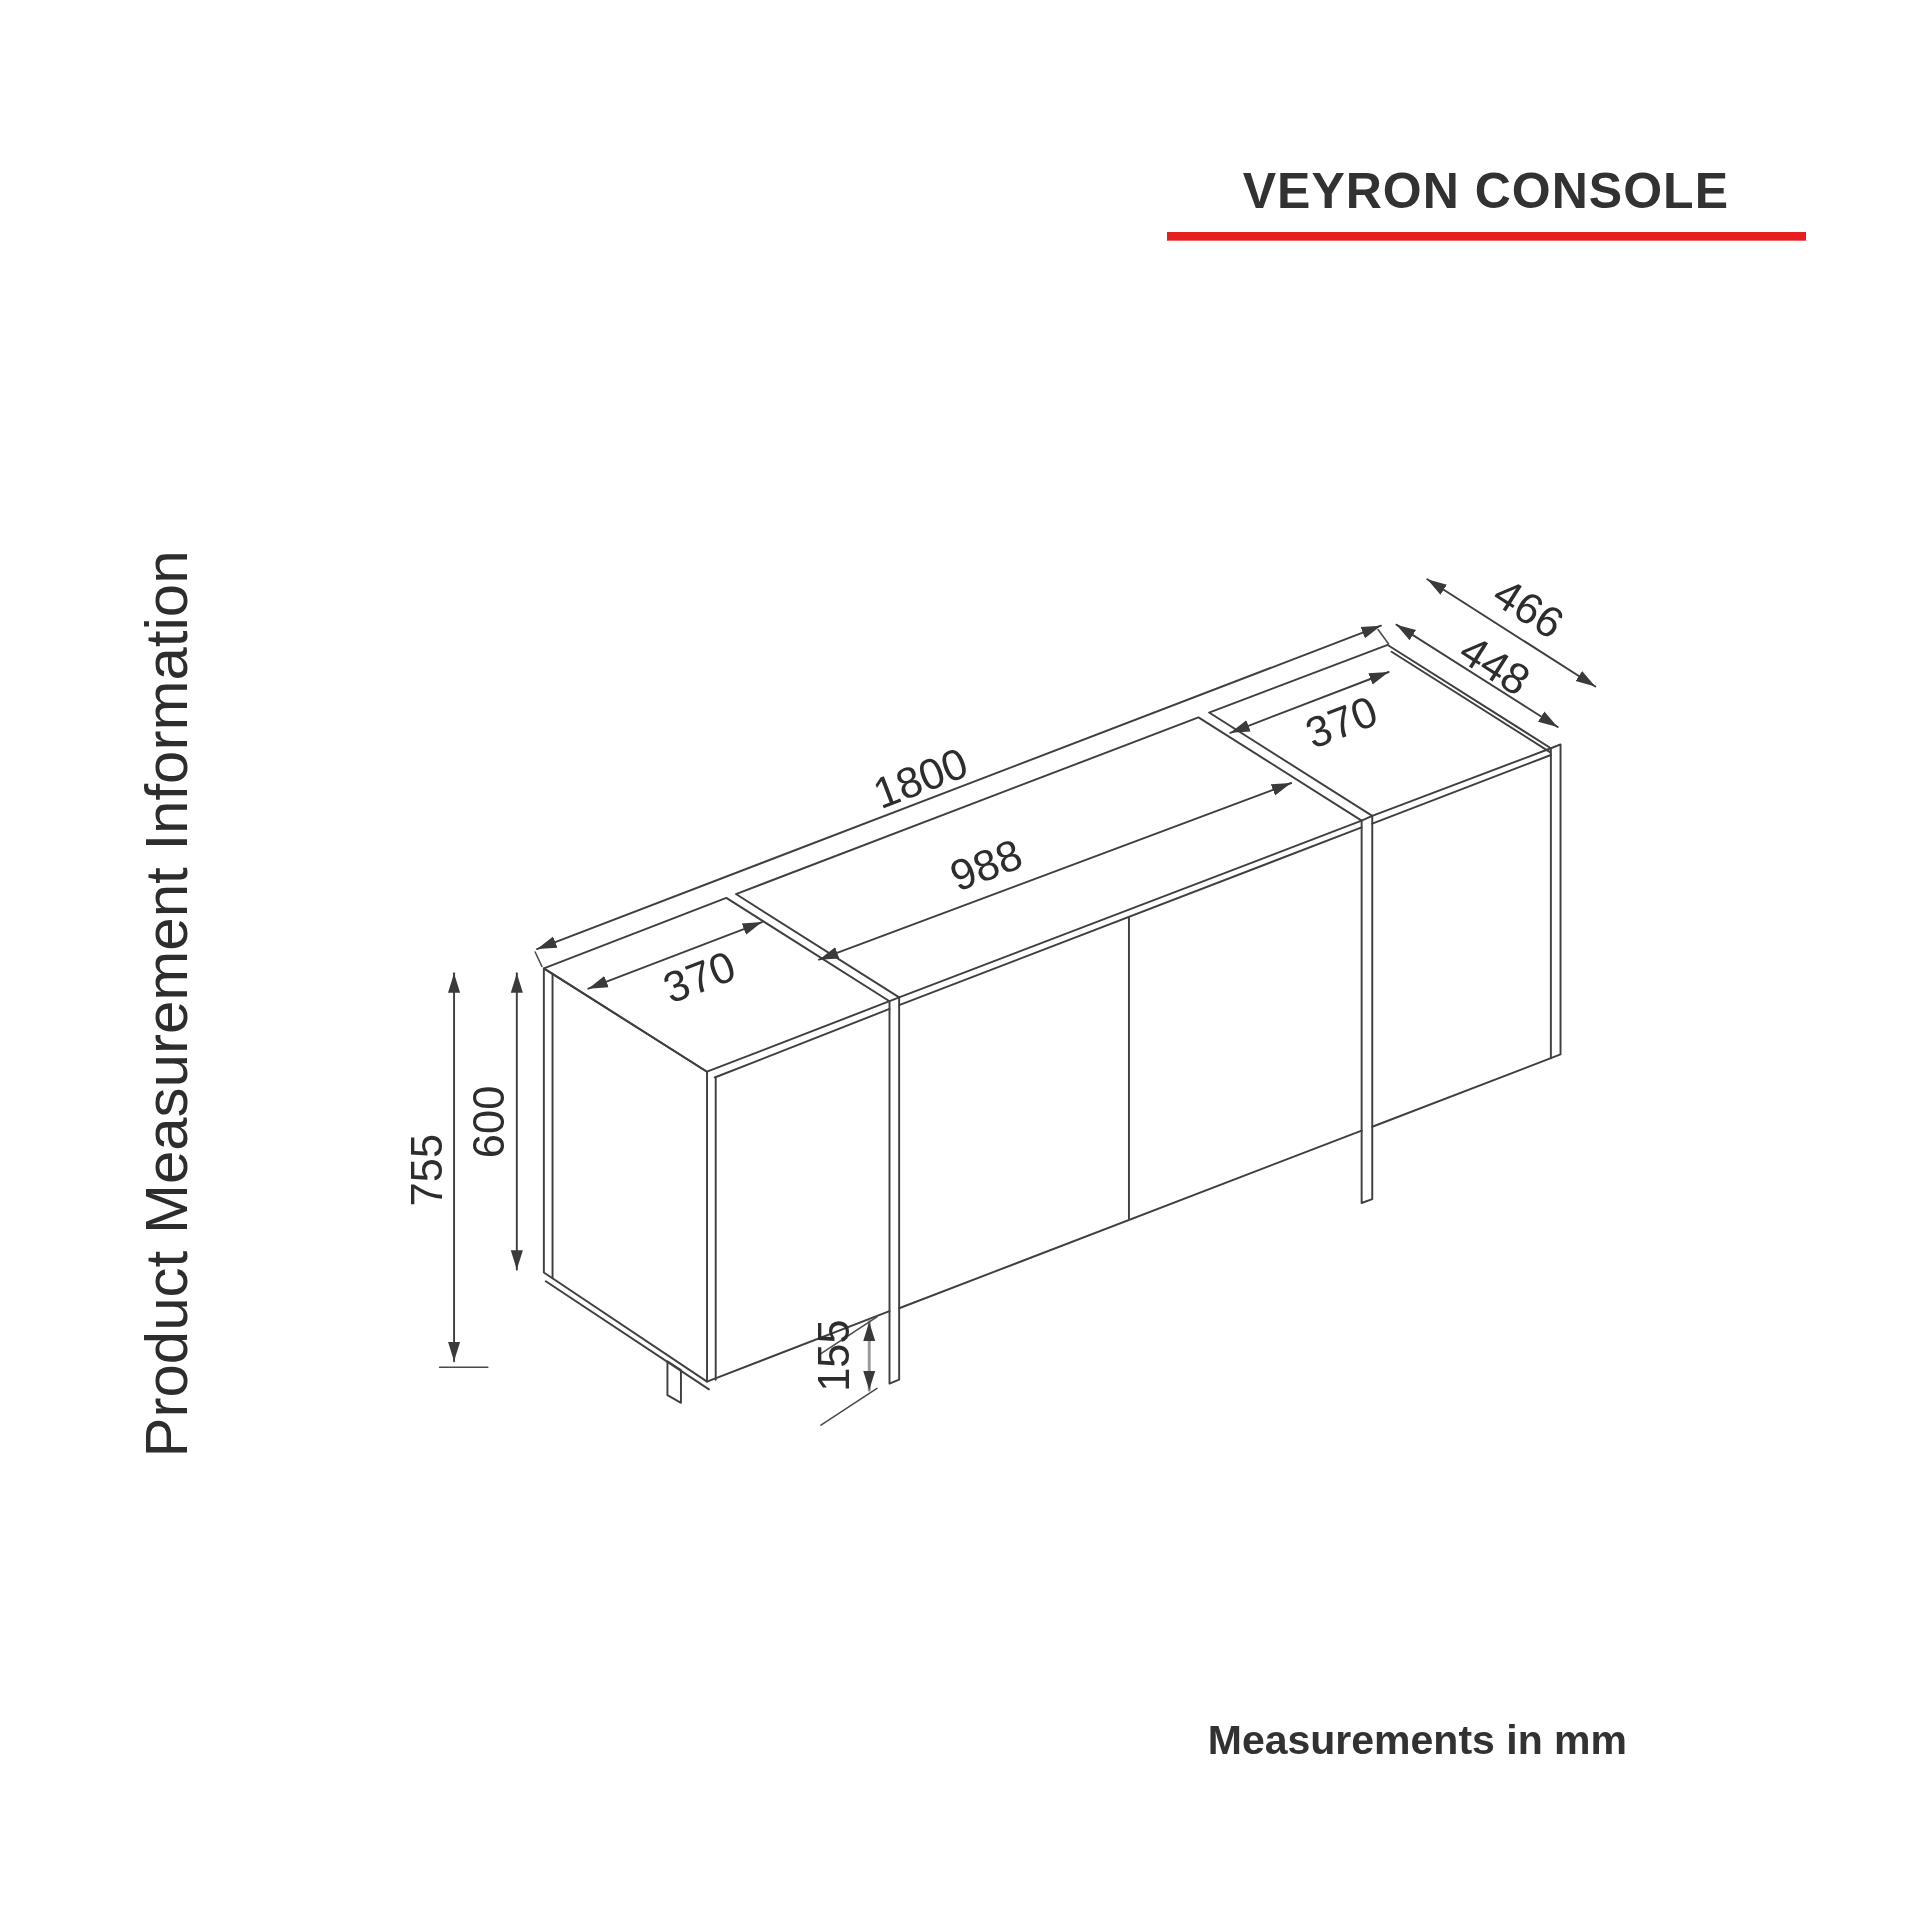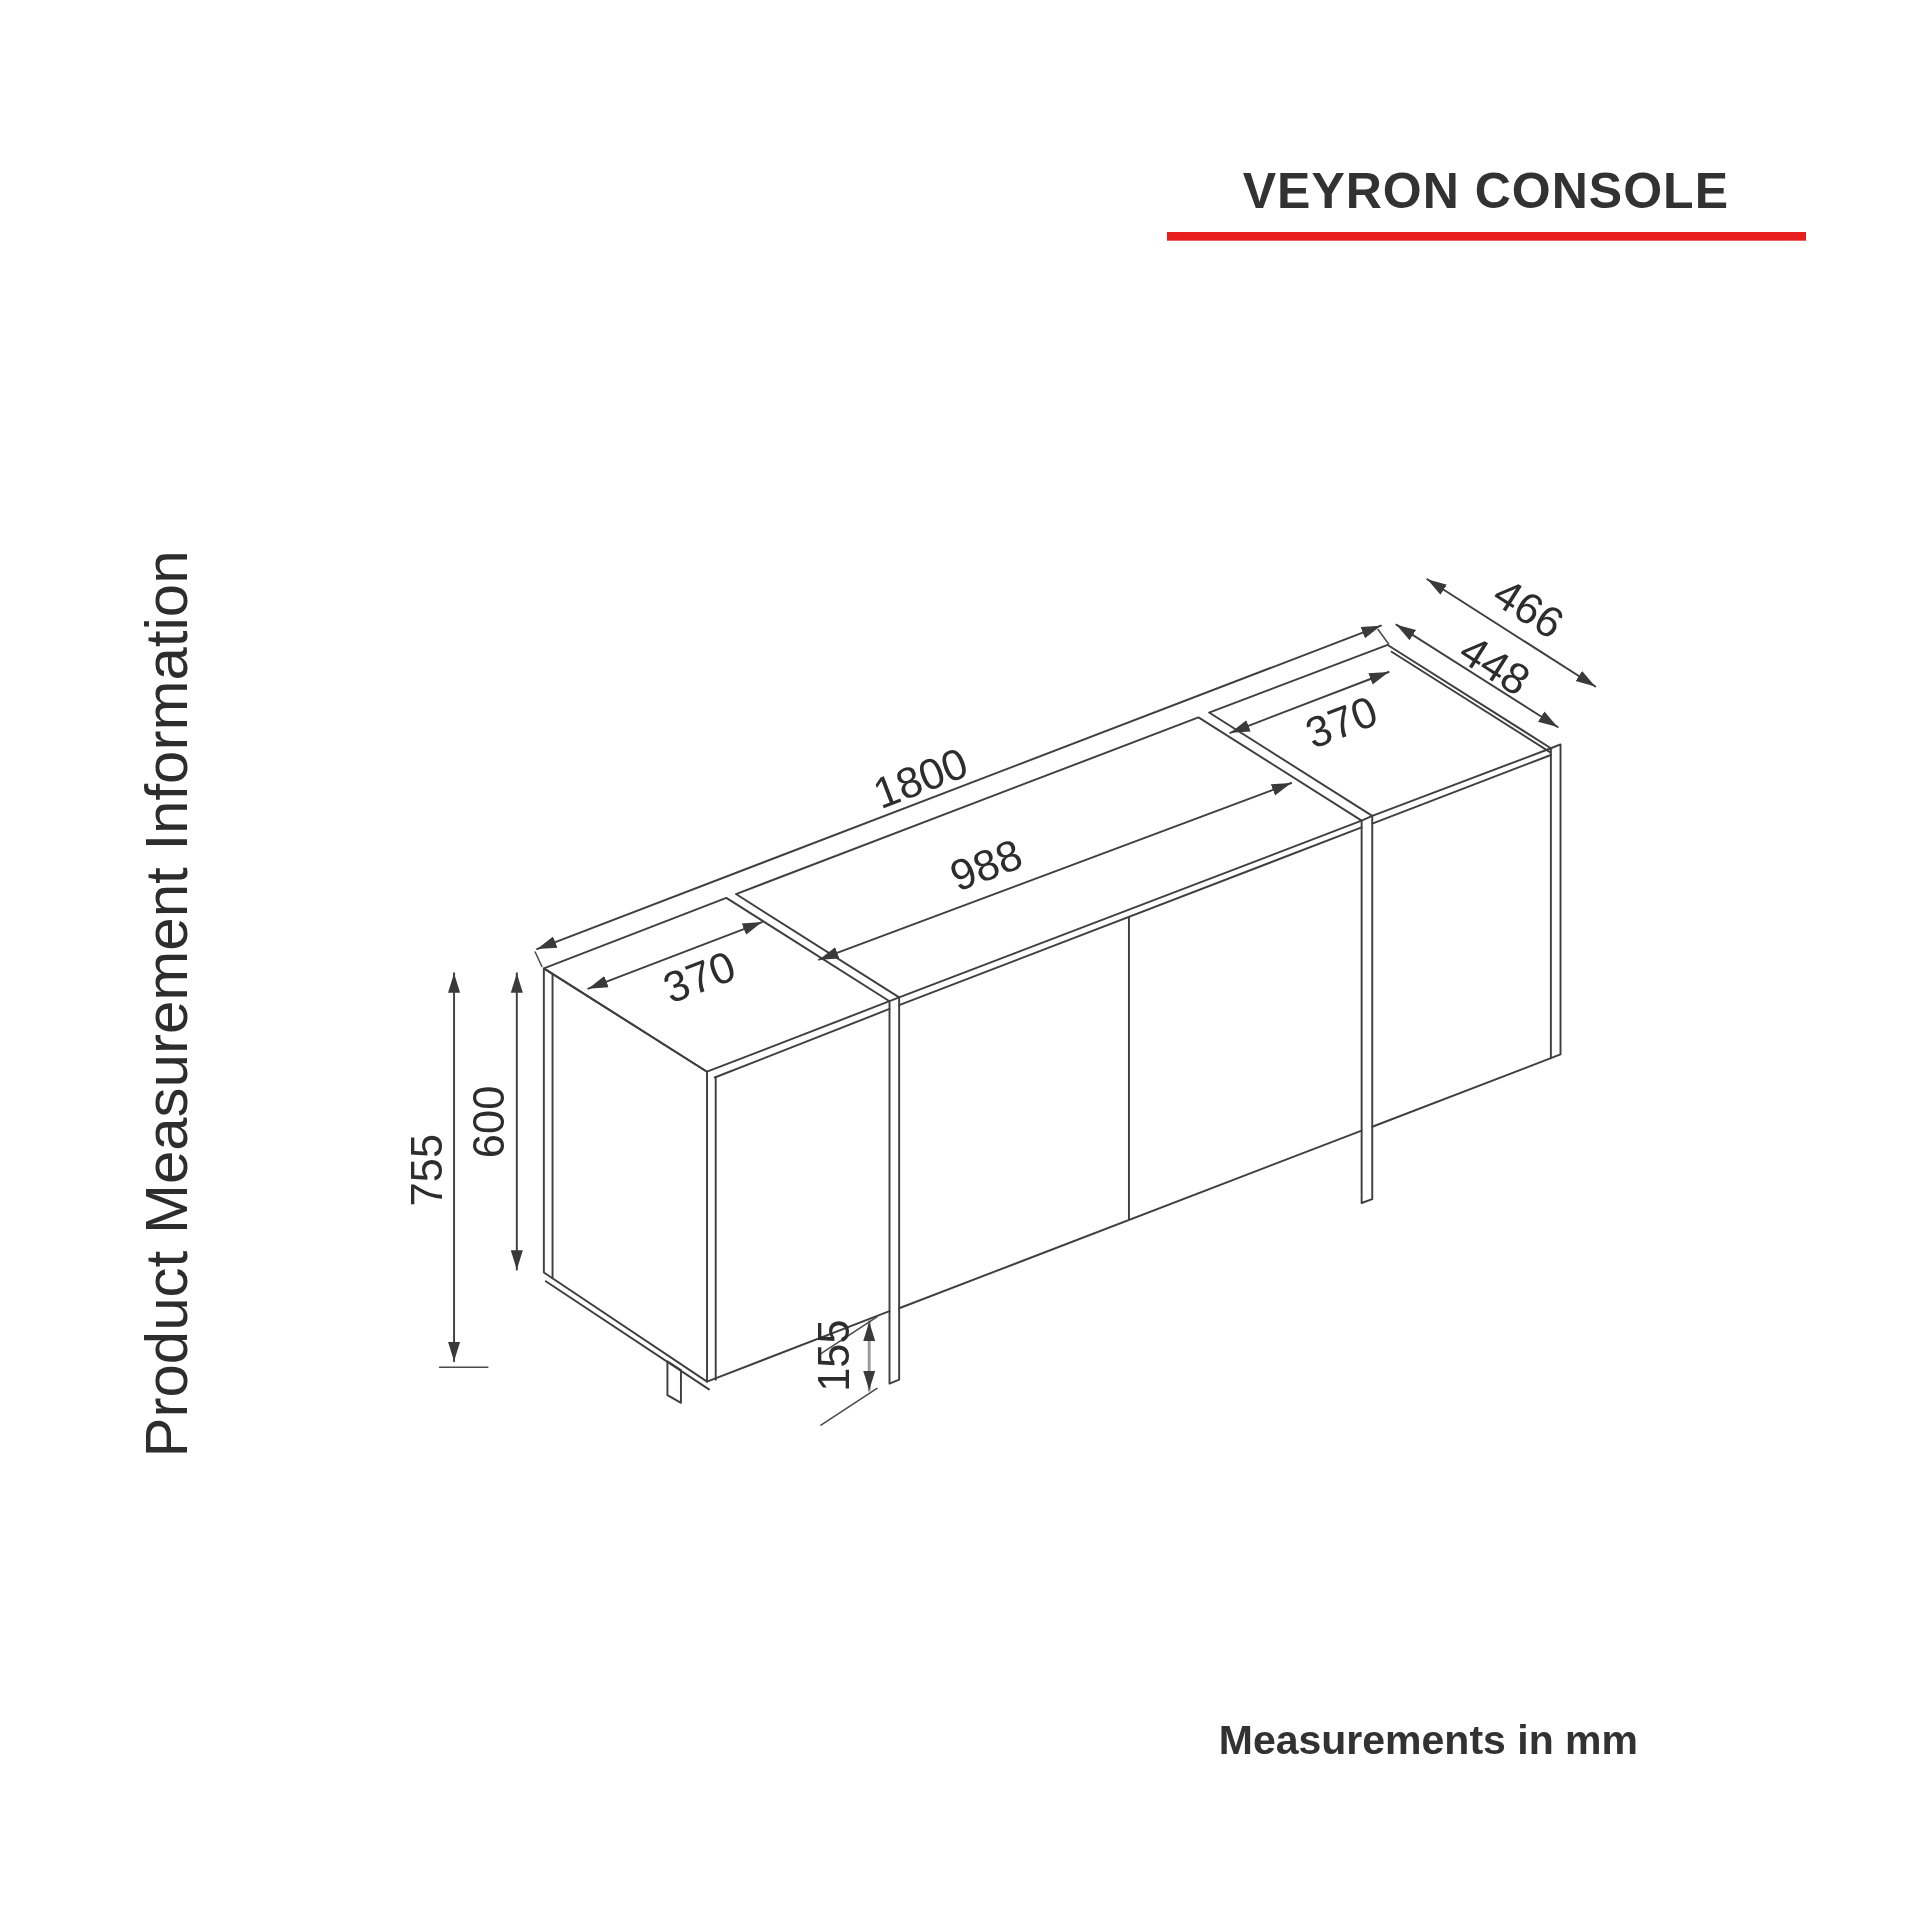--- a/index.html
+++ b/index.html
@@ -34,21 +34,21 @@
     top:1004px;
     transform:translate(-50%,-50%) rotate(-90deg);
     font-size:60px;
     font-weight:400;
     color:#2d2d2d;
     white-space:nowrap;
   }
   .footer-note{
     position:absolute;
     top:1717px;
-    right:301px;
+    right:312px;
     font-size:41px;
     font-weight:700;
     color:#323232;
     white-space:nowrap;
   }
   svg{position:absolute;left:0;top:0;}
   .edge{fill:none;stroke:#3f3f3f;stroke-width:2;stroke-linejoin:round;stroke-linecap:round;}
   .dim{fill:none;stroke:#3f3f3f;stroke-width:2;stroke-linecap:round;}
   .dim-gray{fill:none;stroke:#9a9a9a;stroke-width:3;stroke-linecap:round;}
   .guide{fill:none;stroke:#4a4a4a;stroke-width:1.6;stroke-linecap:round;}

